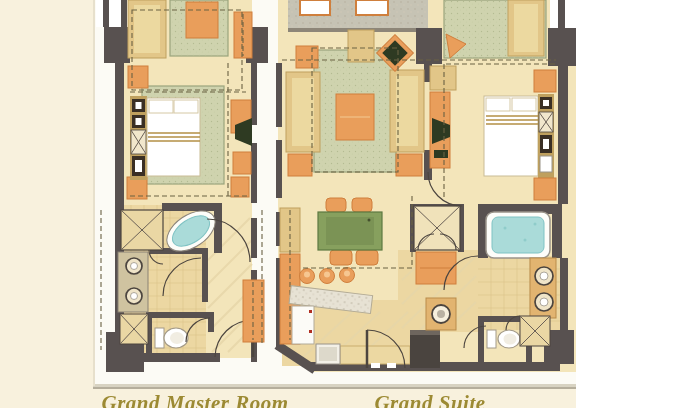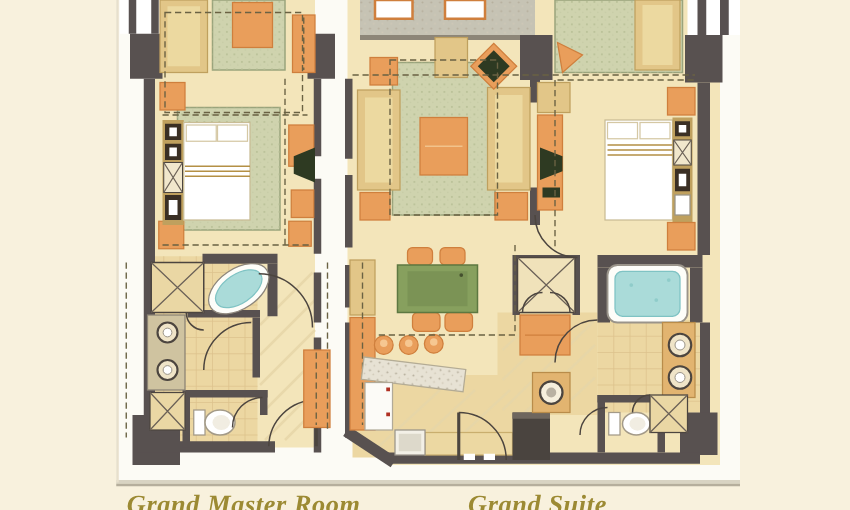--- a/index.html
+++ b/index.html
@@ -3,21 +3,21 @@
 <meta charset="utf-8">
 <style>
   :root{
     --bg:#f8f1dd; --sheet:#fcfbf5; --wall:#585150; --floor:#f3e5ba; --tile:#ecd7a2;
     --carpet:#cfd3ae; --carpetline:#9aa47c; --tan:#e2c688; --tandark:#bfa05e;
     --orange:#e99e5b; --orangedark:#cf7f3d; --tablegreen:#87a05e; --tvdark:#2e3a22;
     --aqua:#aadbd9; --aquadark:#7fc3c4; --granite:#e7e2d4; --terrace:#c6c3b4;
     --gold:#9c8a33; --dash:#6a6243;
   }
   html,body{margin:0;padding:0;}
-  .page{position:relative;width:680px;height:408px;overflow:hidden;background:var(--bg);
+  .page{position:relative;width:576px;height:408px;overflow:hidden;background:var(--bg);
         font-family:"Liberation Serif",serif;}
   svg{position:absolute;left:0;top:0;display:block;}
   .wall{fill:var(--wall);}
   .floor{fill:var(--floor);}
   .tile{fill:var(--tile);}
   .carpet{fill:var(--carpet);stroke:var(--carpetline);stroke-width:1.2;}
   .tan{fill:var(--tan);stroke:var(--tandark);stroke-width:1;}
   .tanlight{fill:#ecd9a0;}
   .orange{fill:var(--orange);stroke:var(--orangedark);stroke-width:1;}
   .whitef{fill:#fff;stroke:#c9bc95;stroke-width:1;}

